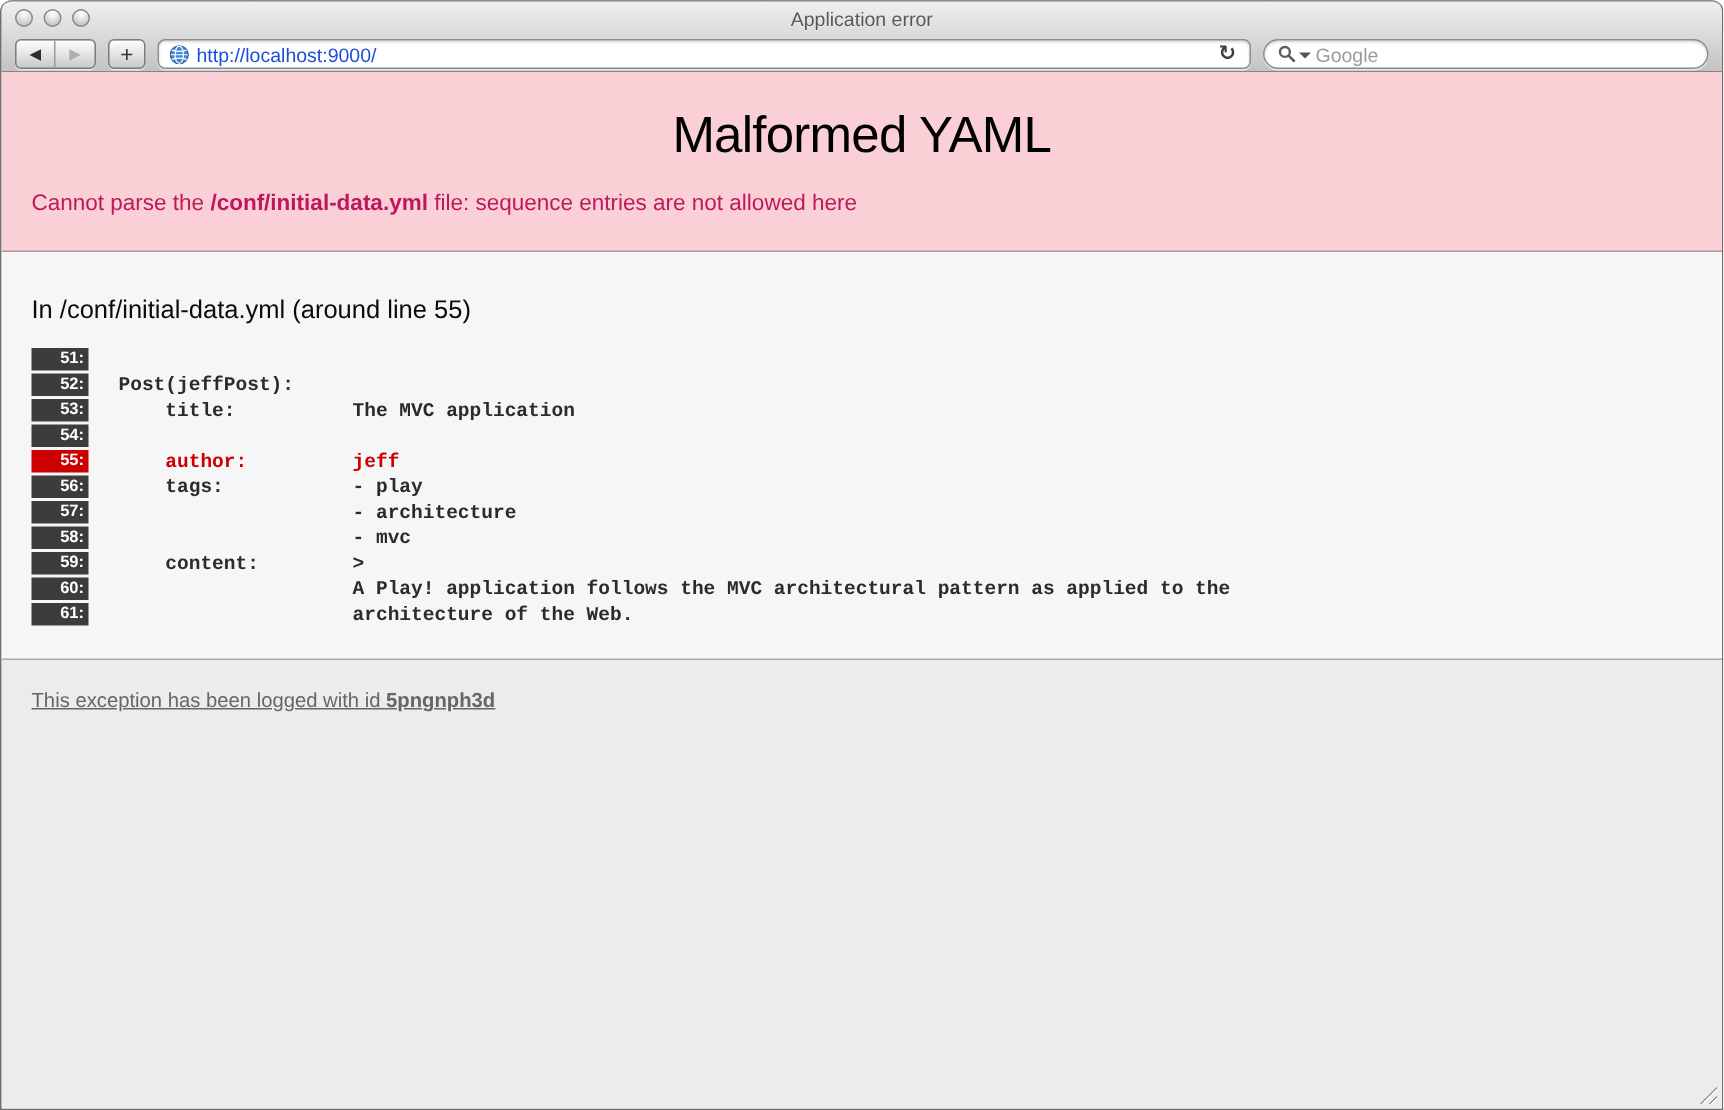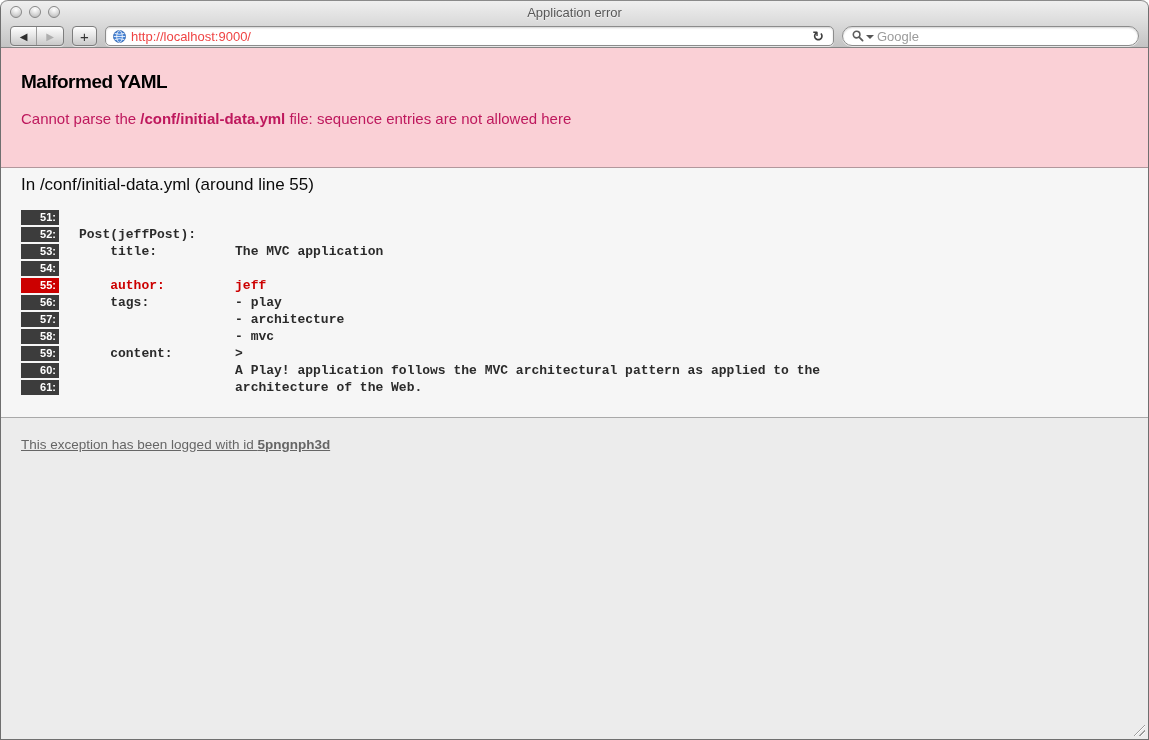--- a/index.html
+++ b/index.html
@@ -67,21 +67,21 @@
     font-family: "Liberation Sans", sans-serif;
   }
   .urlfield {
     flex: 1; height: 20px;
     background: #fff; border: 1px solid #8c8c8c; border-radius: 5px;
     display: flex; align-items: center; padding: 0 7px; gap: 5px;
     box-shadow: inset 0 1px 2px rgba(0,0,0,.18), 0 1px 0 rgba(255,255,255,.6);
   }
   .urlfield input {
     flex: 1; border: none; outline: none; background: transparent;
-    font-family: "Liberation Sans", sans-serif; font-size: 13px; color: #ef4444;
+    font-family: "Liberation Sans", sans-serif; font-size: 13px; color: #1d4ed8;
   }
   .reload {
     color: #3f3f3f; font-size: 14px; font-weight: bold; line-height: 1;
     font-family: "DejaVu Sans", sans-serif; cursor: pointer; padding: 0 2px;
   }
   .searchfield {
     width: 297px; height: 20px; flex: none;
     background: #fff; border: 1px solid #8c8c8c; border-radius: 11px;
     display: flex; padding: 0 9px; gap: 3px;
     box-shadow: inset 0 1px 2px rgba(0,0,0,.18), 0 1px 0 rgba(255,255,255,.6);
@@ -100,30 +100,30 @@
 
   
   .content { flex: 1; position: relative; background: var(--page-bg); }
 
   .error-header {
     background: var(--header-pink);
     border-bottom: 1px solid var(--header-border);
     height: 120px; padding: 17px 20px 0;
   }
   .error-header h1 {
-    font-size: 19px; font-weight: bold; color: #000;
-    margin: 6px 0 17px; letter-spacing: -0.5px;
+    font-size: 34px; font-weight: normal; color: #000;
+    margin: 6px 0 17px; letter-spacing: -0.5px; text-align: center;
   }
   .error-message { font-size: 15px; color: #be185d; }
   .error-message b { font-weight: bold; }
 
   .source-section {
     background: var(--source-bg);
     border-bottom: 1px solid #a9a9a9;
-    padding: 7px 20px 20px;
+    padding: 29px 20px 20px;
   }
   .source-section h2 {
     font-size: 17px; font-weight: normal; color: #0b0b0b;
     margin: 0 0 15px;
   }
   .code-line { display: flex; margin-bottom: 2px; height: 15px; }
   .line-number {
     flex: none; width: 38px; height: 15px;
     background: var(--line-number-bg); color: #fff;
     font-family: Liberation Sans, sans-serif;

